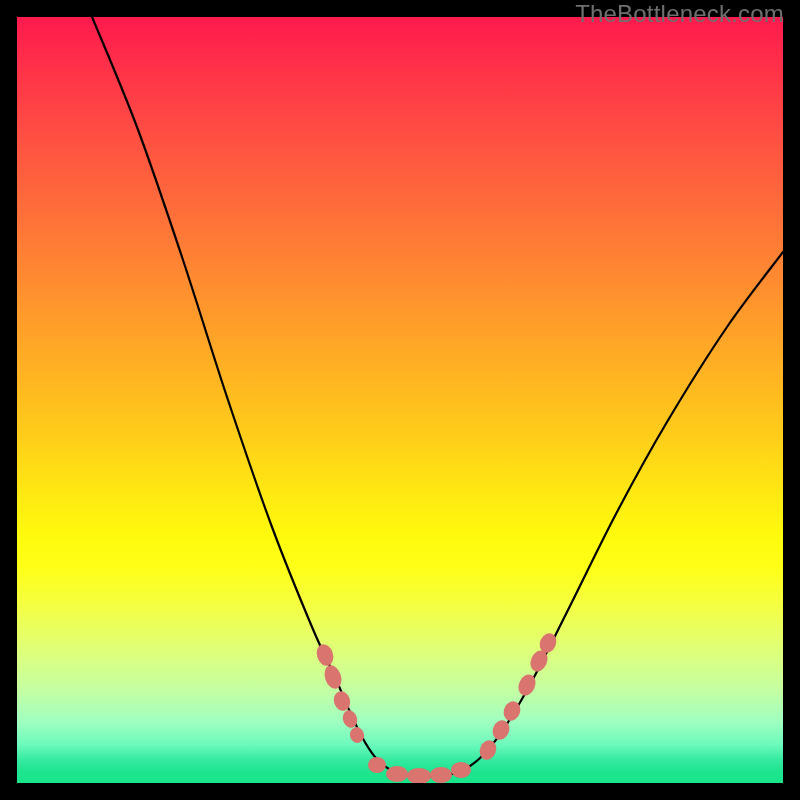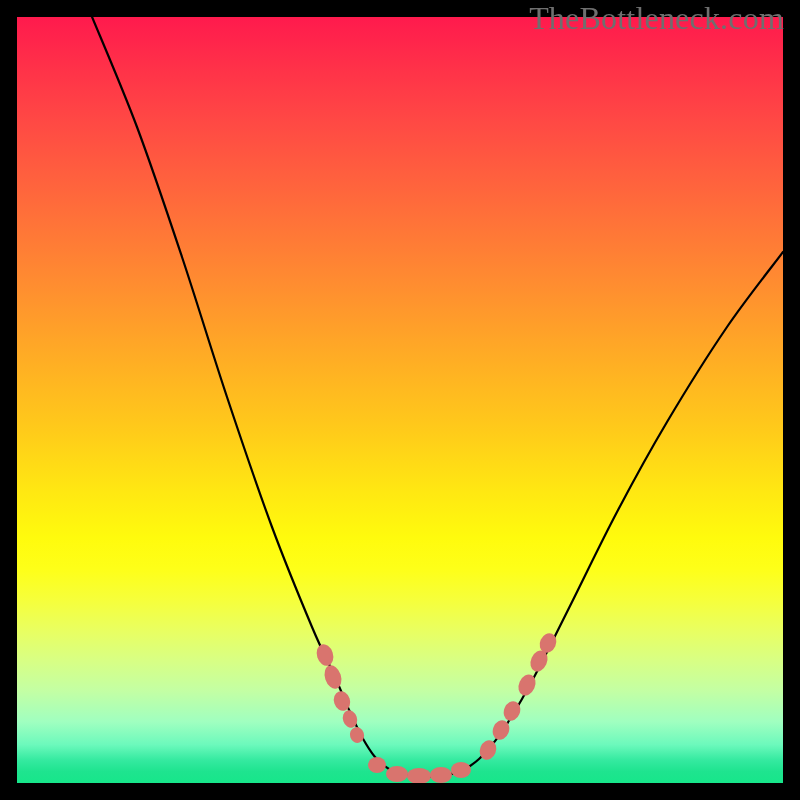--- a/index.html
+++ b/index.html
@@ -61,26 +61,25 @@
   }
   .marker {
     fill: #d9746e;
     stroke: none;
   }
   .watermark {
     position: absolute;
     top: 0px;
     right: 16px;
     color: #6f6f6f;
-    font-size: 32px;
+    font-size: 24px;
     font-weight: 500;
     letter-spacing: 0.2px;
     user-select: none;
     pointer-events: none;
-    font-family: Liberation Serif, serif;
   }
 </style>
 </head>
 <body>
 
 <div class="frame">
   <div class="plot-area">
     <svg viewBox="0 0 766 766" preserveAspectRatio="none">
       <path id="curve-path" class="curve" d="M 73 -5 C 80.8 14.2, 104.7 69.2, 120 110 C 135.3 150.8, 150.0 195.0, 165 240 C 180.0 285.0, 195.0 335.0, 210 380 C 225.0 425.0, 240.8 471.7, 255 510 C 269.2 548.3, 284.5 585.0, 295 610 C 305.5 635.0, 311.7 645.8, 318 660 C 324.3 674.2, 328.5 685.0, 333 695 C 337.5 705.0, 340.8 712.5, 345 720 C 349.2 727.5, 353.5 734.7, 358 740 C 362.5 745.3, 366.7 749.0, 372 752 C 377.3 755.0, 383.7 756.7, 390 758 C 396.3 759.3, 403.3 760.0, 410 760 C 416.7 760.0, 423.7 759.3, 430 758 C 436.3 756.7, 442.7 754.7, 448 752 C 453.3 749.3, 457.5 746.0, 462 742 C 466.5 738.0, 470.7 733.3, 475 728 C 479.3 722.7, 483.0 717.7, 488 710 C 493.0 702.3, 498.8 692.8, 505 682 C 511.2 671.2, 516.7 661.2, 525 645 C 533.3 628.8, 542.5 610.0, 555 585 C 567.5 560.0, 584.2 525.0, 600 495 C 615.8 465.0, 631.7 435.8, 650 405 C 668.3 374.2, 690.7 338.3, 710 310 C 729.3 281.7, 756.7 247.5, 766 235"></path>
       <g id="markers-group">

